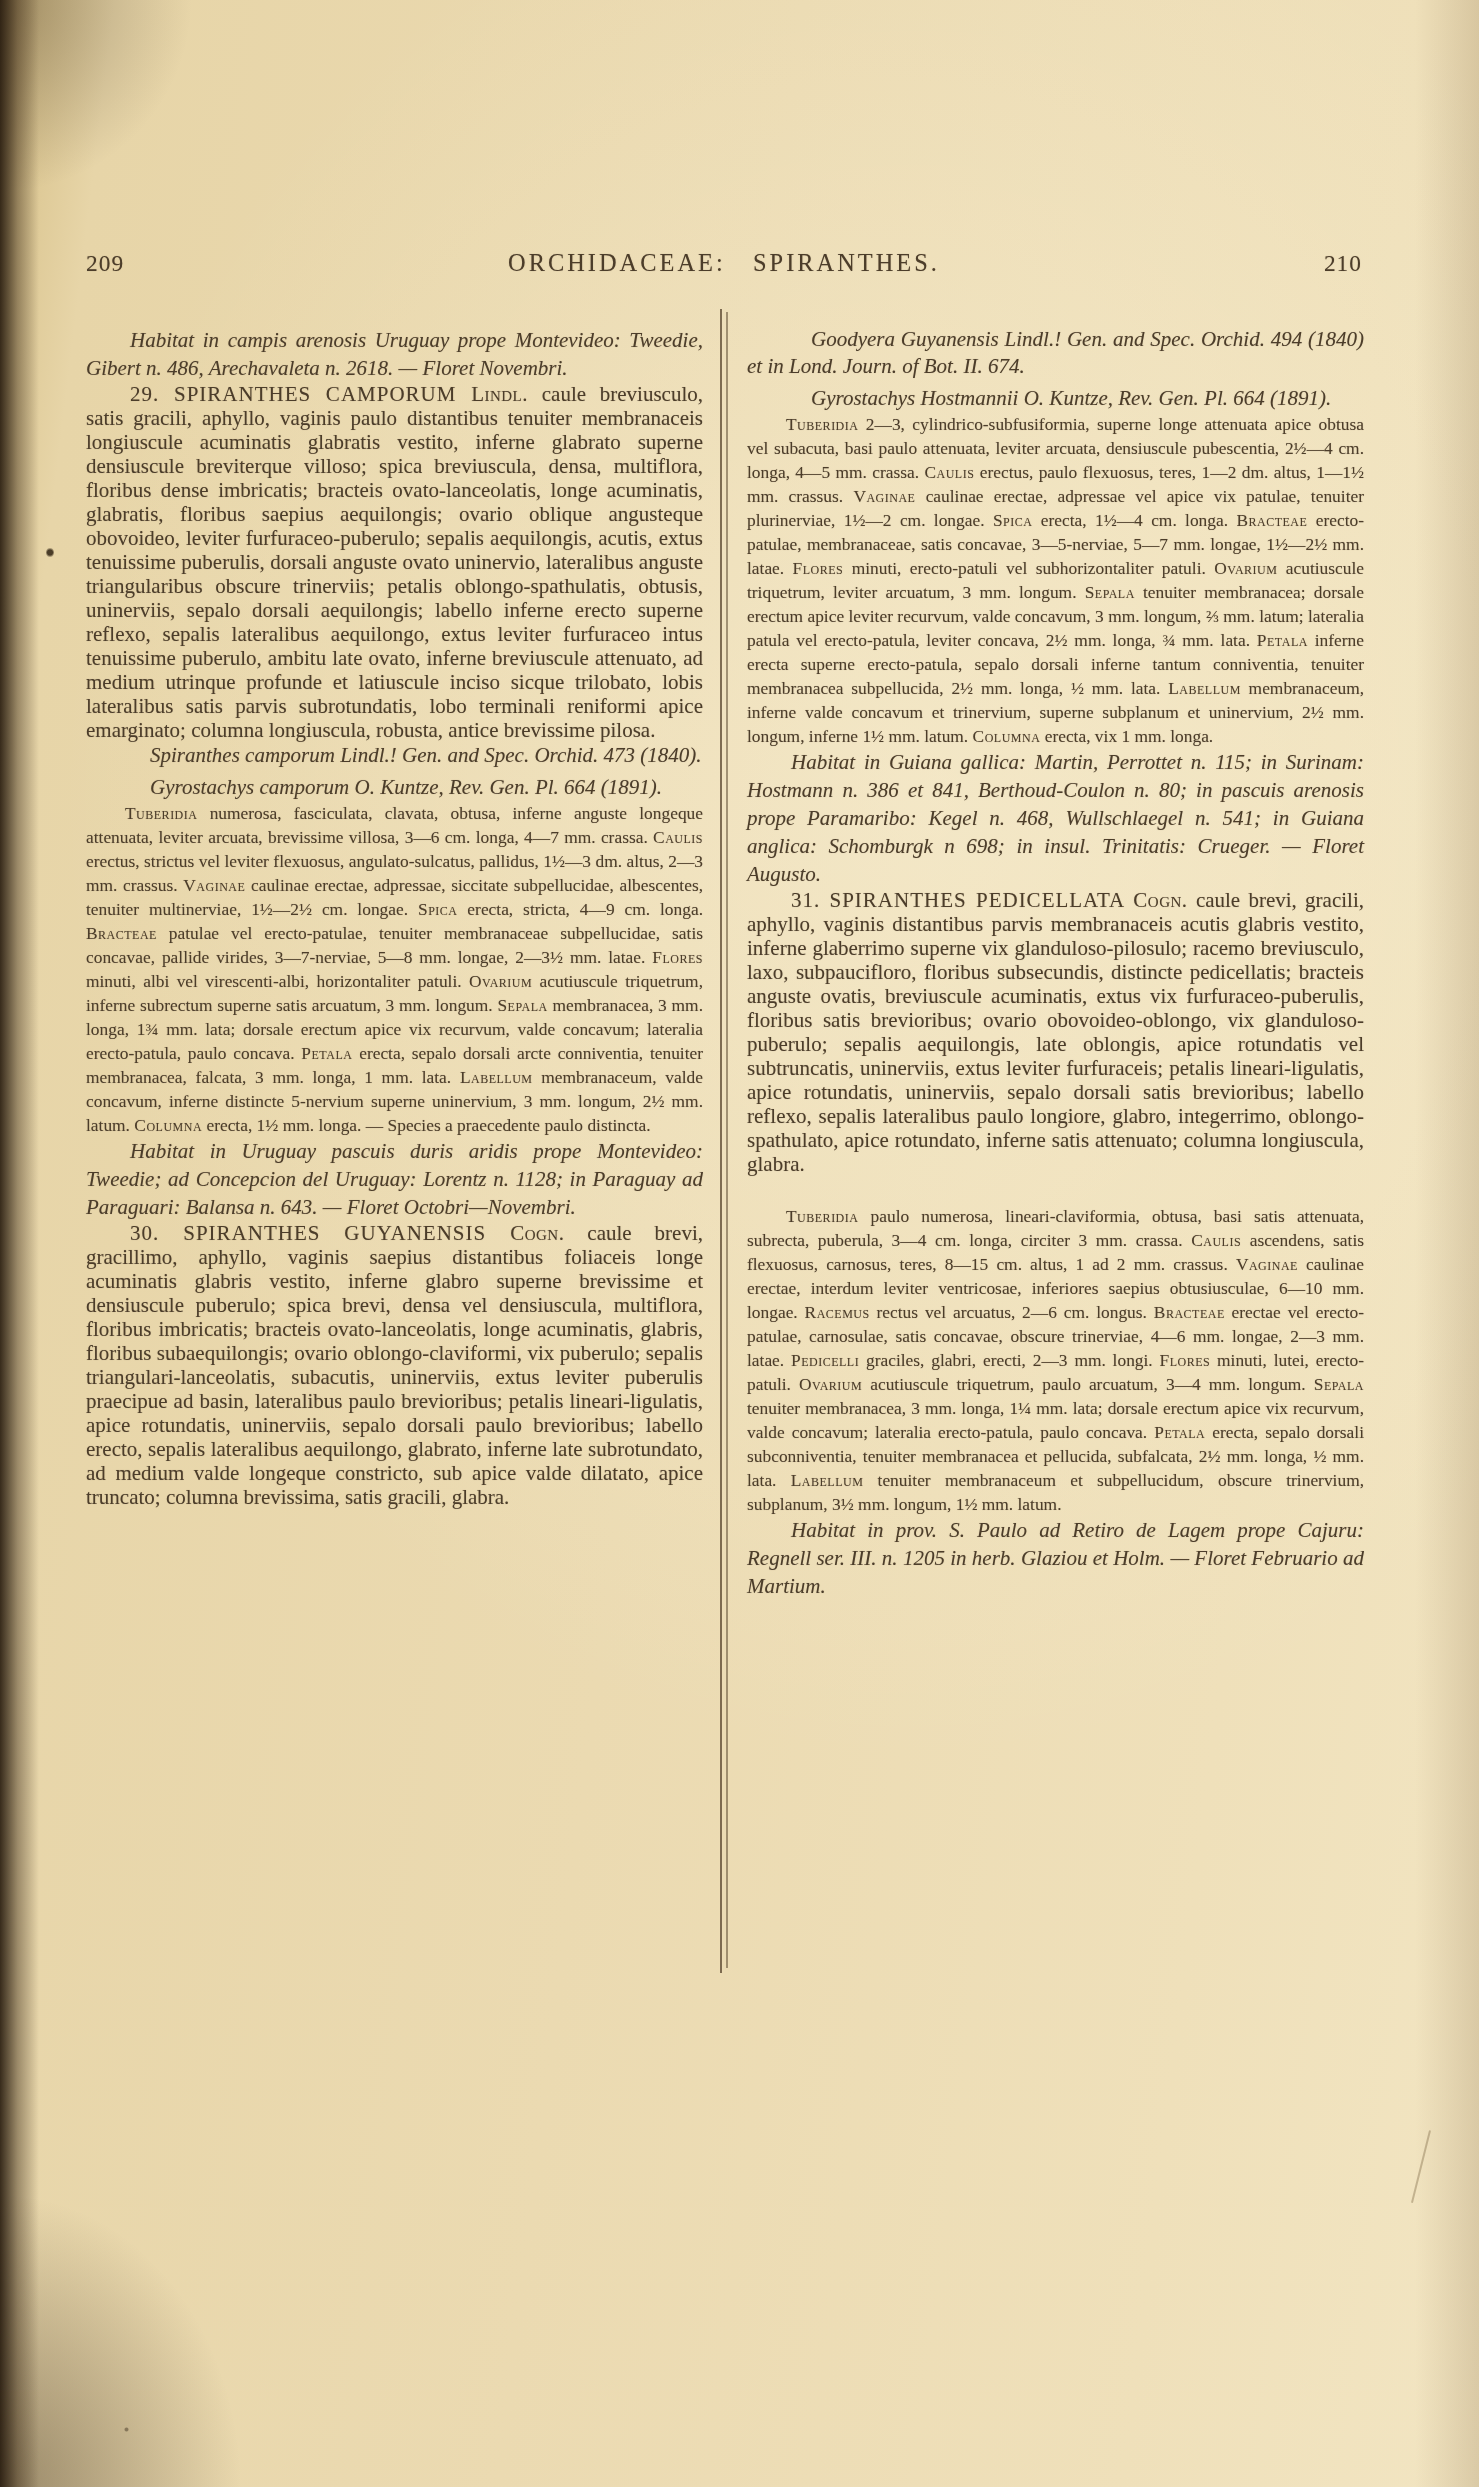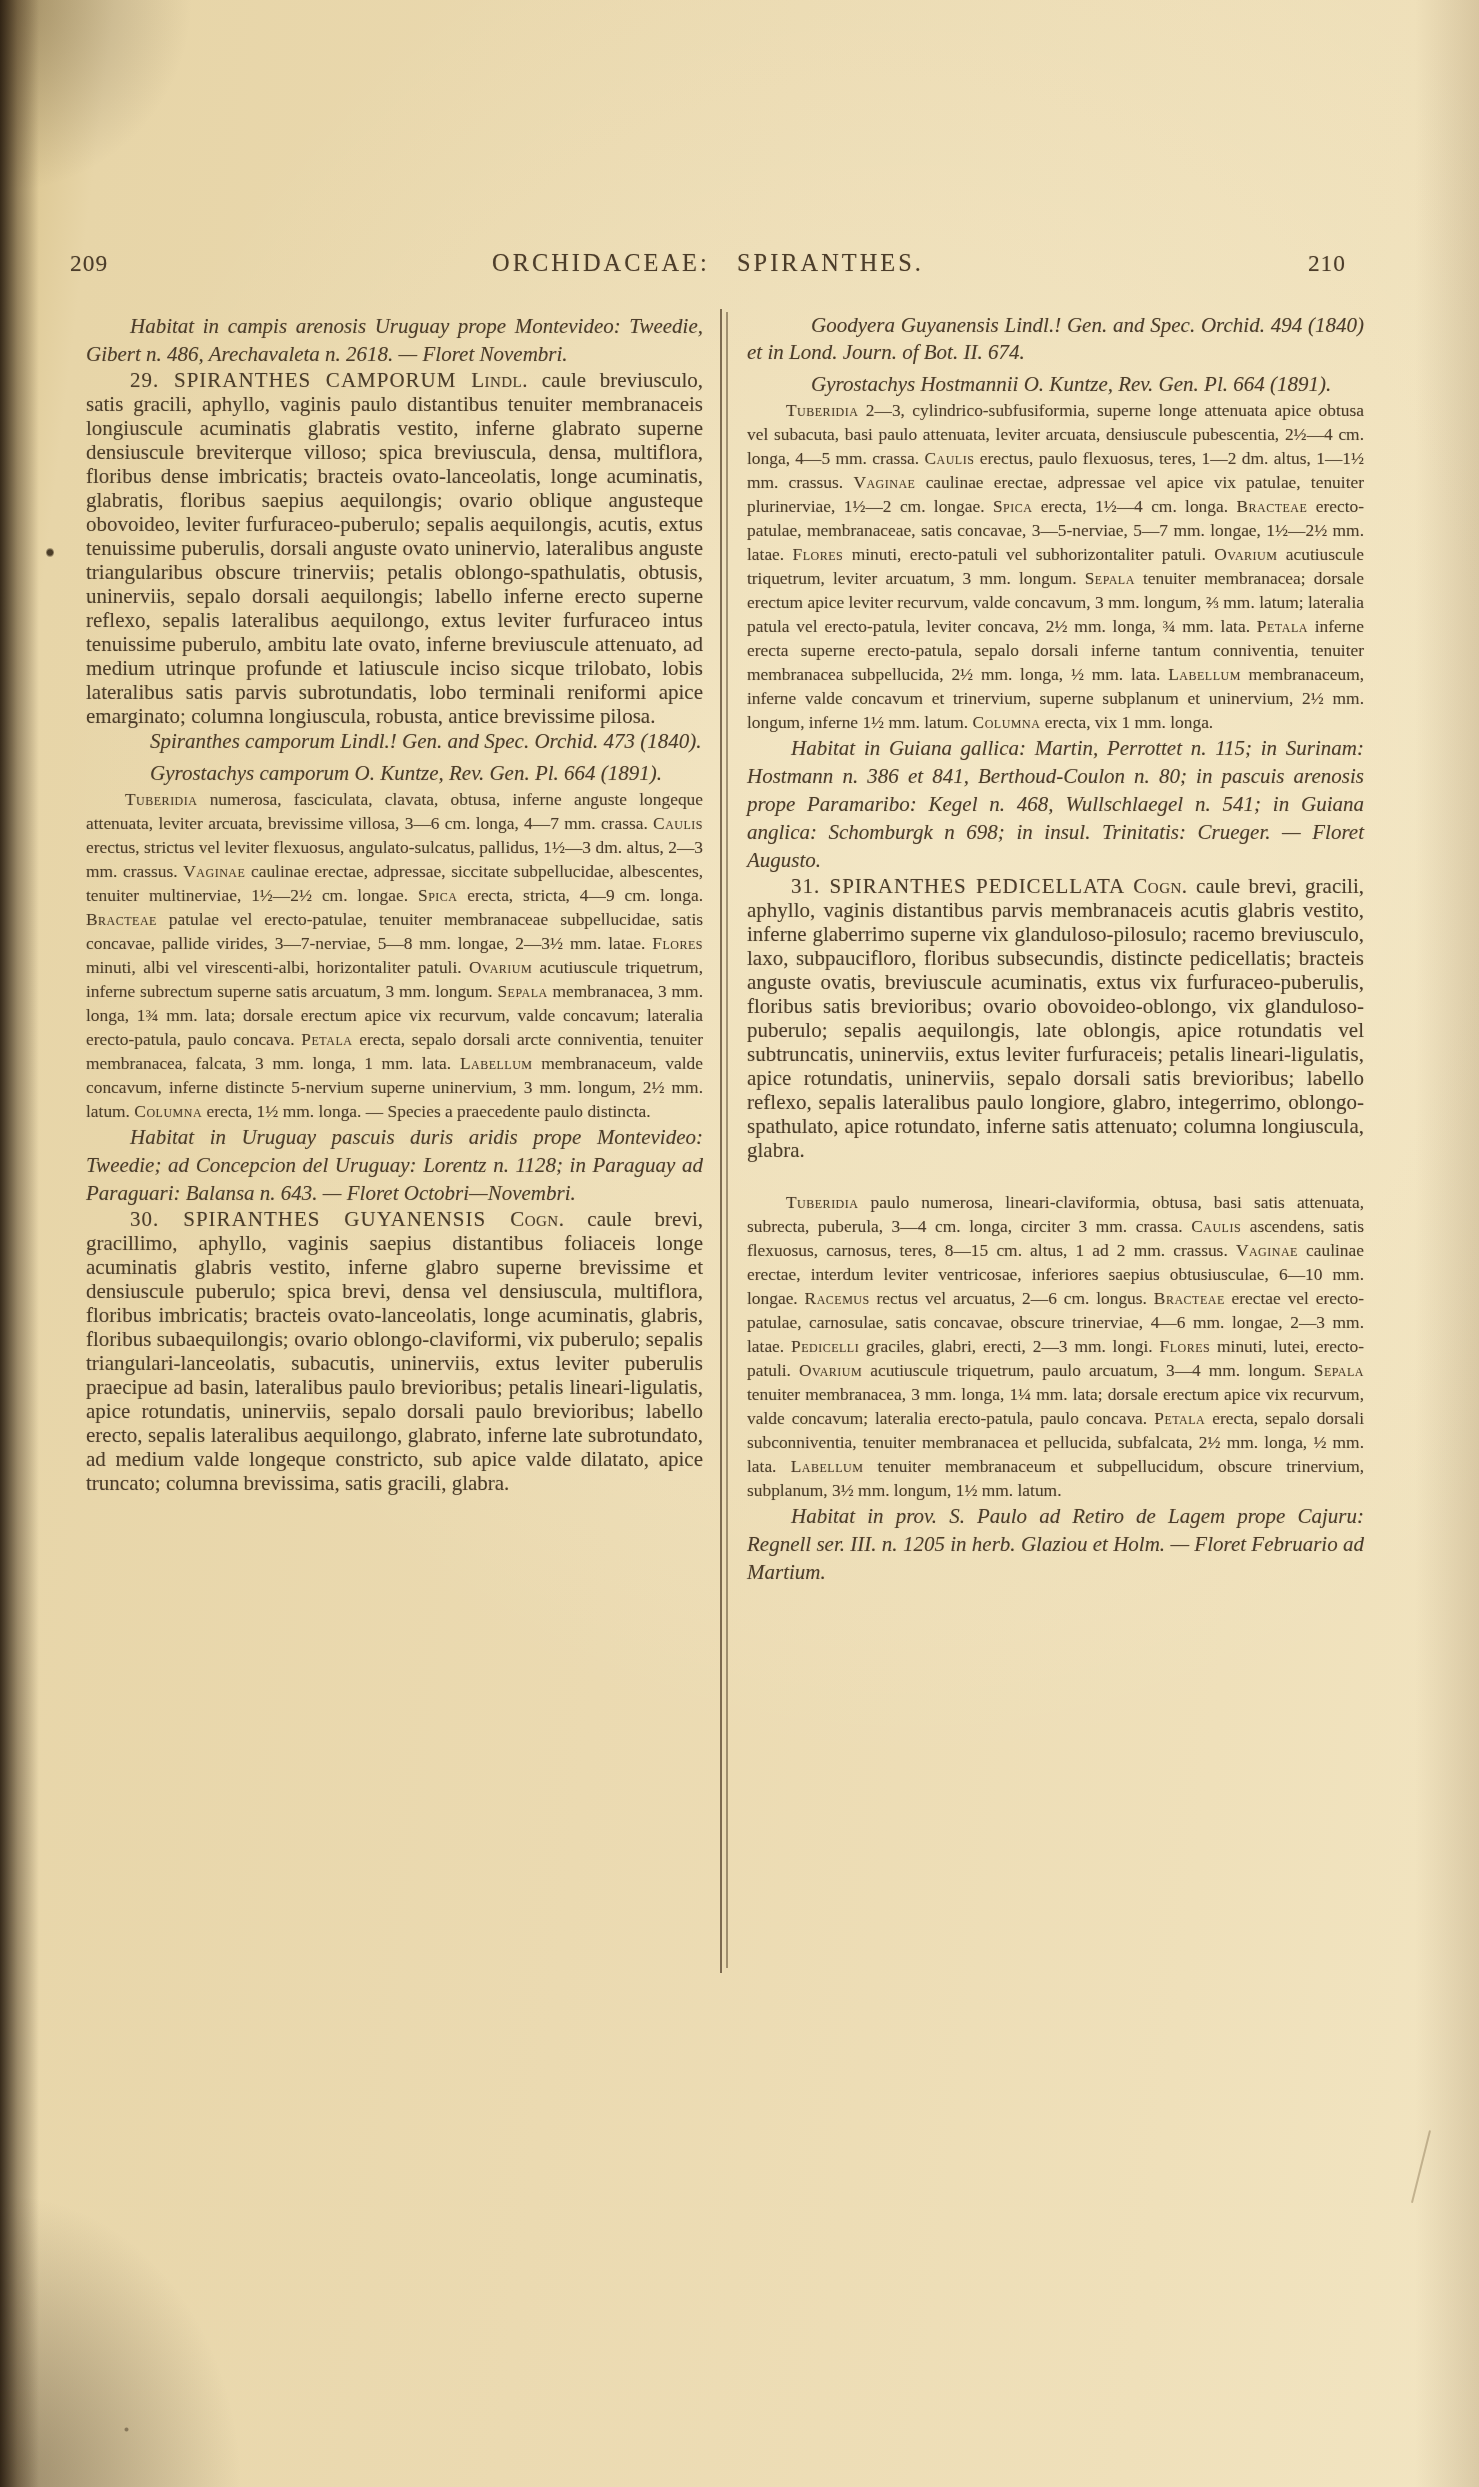--- a/index.html
+++ b/index.html
@@ -20,40 +20,40 @@
   .edge-right{position:absolute;right:0;top:0;bottom:0;width:65px;
     background:linear-gradient(to left, rgba(130,102,62,0.22), rgba(130,102,62,0) 100%);}
   .corner-bl{position:absolute;left:0;bottom:0;width:259px;height:318px;
     background:radial-gradient(ellipse at 0% 100%, rgba(52,37,20,0.45), rgba(52,37,20,0) 66%);}
   .corner-tl{position:absolute;left:0;top:0;width:209px;height:209px;
     background:radial-gradient(ellipse at 0% 0%, rgba(52,37,20,0.35), rgba(52,37,20,0) 65%);}
   .speck{position:absolute;border-radius:50%;
     background:radial-gradient(circle, rgba(46,33,17,0.85) 0 38%, rgba(46,33,17,0) 72%);}
   .scratch{position:absolute;width:1.5px;height:75px;background:rgba(110,86,52,0.35);transform:rotate(14deg);border-radius:1px;}
 
-  .header{position:absolute;top:249px;left:70px;width:1276px;display:flex;align-items:baseline;
+  .header{position:absolute;top:249px;left:86px;width:1276px;display:flex;align-items:baseline;
     text-shadow:0 0 1px rgba(76,61,42,0.35);}
   .pagenum{font-size:23.4px;letter-spacing:1px;}
   .running-title{flex:1;text-align:center;font-size:24.4px;letter-spacing:3px;}
 
   .col{position:absolute;top:312px;width:617px;text-align:justify;
     text-shadow:0 0 1px rgba(76,61,42,0.30);}
   .col-left{left:86px;}
   .col-right{left:747px;}
 
   p.para{margin:0;}
   .k-figure-reference{font-style:italic;font-size:21px;line-height:28px;text-indent:44px;}
   .k-habitat-note{font-style:italic;font-size:21px;line-height:28px;text-indent:44px;margin-top:43px;}
   .k-synonym-citation{font-style:italic;font-size:21px;line-height:27px;text-indent:64px;margin-top:26px;}
   .k-synonym-citation + .k-synonym-citation{margin-top:5px;}
   .k-species-description{font-size:21px;line-height:24px;text-indent:44px;margin-top:56px;}
   .k-detail-description{font-size:17.4px;line-height:24px;text-indent:39px;margin-top:33px;}
   .k-species-description + .k-detail-description{margin-top:28px;}
   .k-figure-reference + .k-synonym-citation{margin-top:80px;}
-  .col > p:first-child{margin-top:0;}
+  .col > p:first-child{margin-top:14px;}
 
   .sc{font-variant:small-caps;letter-spacing:0.5px;}
   .spname{letter-spacing:1px;}
 
   .divider{position:absolute;left:720px;top:309px;height:1664px;width:9px;}
   .divider .rule-a{position:absolute;left:0;top:0;bottom:0;width:2px;background:rgba(82,63,40,0.72);}
   .divider .rule-b{position:absolute;left:6px;top:3px;bottom:5px;width:1.5px;background:rgba(82,63,40,0.5);}
 </style>
 </head>
 <body>

